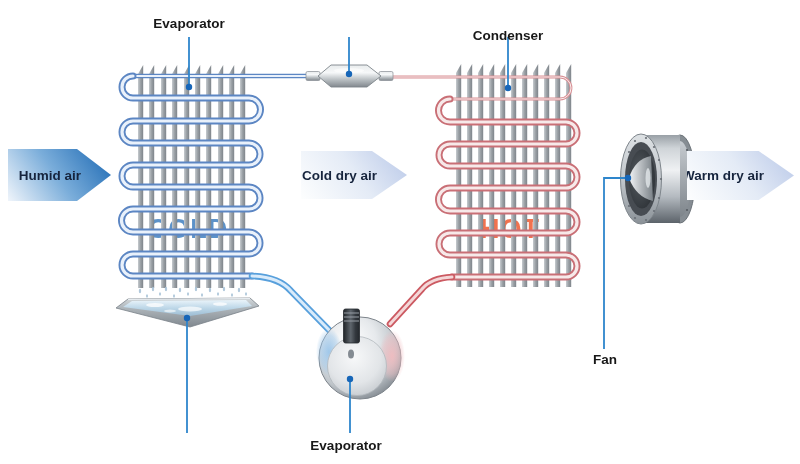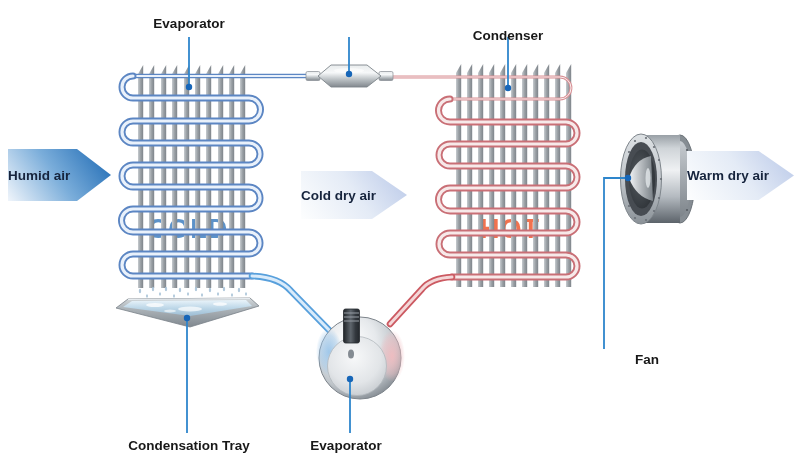--- a/index.html
+++ b/index.html
@@ -6,34 +6,33 @@
   .stage {
     position:relative; width:800px; height:464px; background:#ffffff;
     font-family:"Liberation Sans", sans-serif; overflow:hidden;
   }
   .stage svg { position:absolute; left:0; top:0; }
   .lbl {
     position:absolute; transform:translateX(-50%);
     font-weight:bold; font-size:13.5px; color:#181818; white-space:nowrap;
   }
   .arrow {
-    position:absolute; display:flex; align-items:center; justify-content:flex-start;
+    position:absolute; display:flex; align-items:center; justify-content:flex-end;
     font-weight:bold; font-size:13.5px; color:#16243d; white-space:nowrap;
   }
   .arrow span { padding-right:30px; }
   .arrow-humid {
     left:8px; top:149px; width:103px; height:52px;
     background:linear-gradient(55deg,#f0f5fb 0%,#7aadda 48%,#1a67b2 100%);
     clip-path:polygon(0 0,67% 0,100% 50%,67% 100%,0 100%);
   }
   .arrow-cold {
     left:301px; top:151px; width:106px; height:48px;
     background:linear-gradient(55deg,#fdfefe 0%,#e4ebf6 52%,#b9c8e8 100%);
     clip-path:polygon(0 0,67% 0,100% 50%,67% 100%,0 100%);
-    margin-top:20px;
   }
   .arrow-warm {
     left:687px; top:151px; width:107px; height:49px;
     background:linear-gradient(55deg,#fdfefe 0%,#e4ebf6 52%,#b9c8e8 100%);
     clip-path:polygon(0 0,67% 0,100% 50%,67% 100%,0 100%);
   }
   
   .pbCold1 { fill:none; stroke:#5c86c3; stroke-width:7;   stroke-linecap:round; }
   .pbCold2 { fill:none; stroke:#e9f1fb; stroke-width:3.2; stroke-linecap:round; }
   .pfCold1 { fill:none; stroke:#5c86c3; stroke-width:4.4; stroke-linecap:round; }
@@ -281,22 +280,21 @@
       <circle class="cdot" cx="349" cy="74" r="3.2"></circle>
       <circle class="cdot" cx="508" cy="88" r="3.2"></circle>
       <circle class="cdot" cx="187" cy="318" r="3.2"></circle>
       <circle class="cdot" cx="350" cy="379" r="3.2"></circle>
       <circle class="cdot" cx="628" cy="178" r="3.2"></circle>
     </g>
   </svg>
 
   <div class="lbl" style="left:189px; top:16px;text-align:center;">Evaporator</div>
   <div class="lbl" style="left:508px; top:16px;margin-top:12px;">Condenser</div>
-  <div class="lbl" style="left:605px; top:352px;margin-left:42px;">Fan</div>
-  <div class="lbl" style="left:189px; top:438px;">Condensation Tray</div>
+  <div class="lbl" style="left:605px; top:352px;">Fan</div>
   <div class="lbl" style="left:346px; top:438px;">Evaporator</div>
 
   <div class="arrow arrow-humid">
     <span>Humid air</span>
   </div>
   <div class="arrow arrow-cold">
     <span>Cold dry air</span>
   </div>
   <div class="arrow arrow-warm">
     <span>Warm dry air</span>

